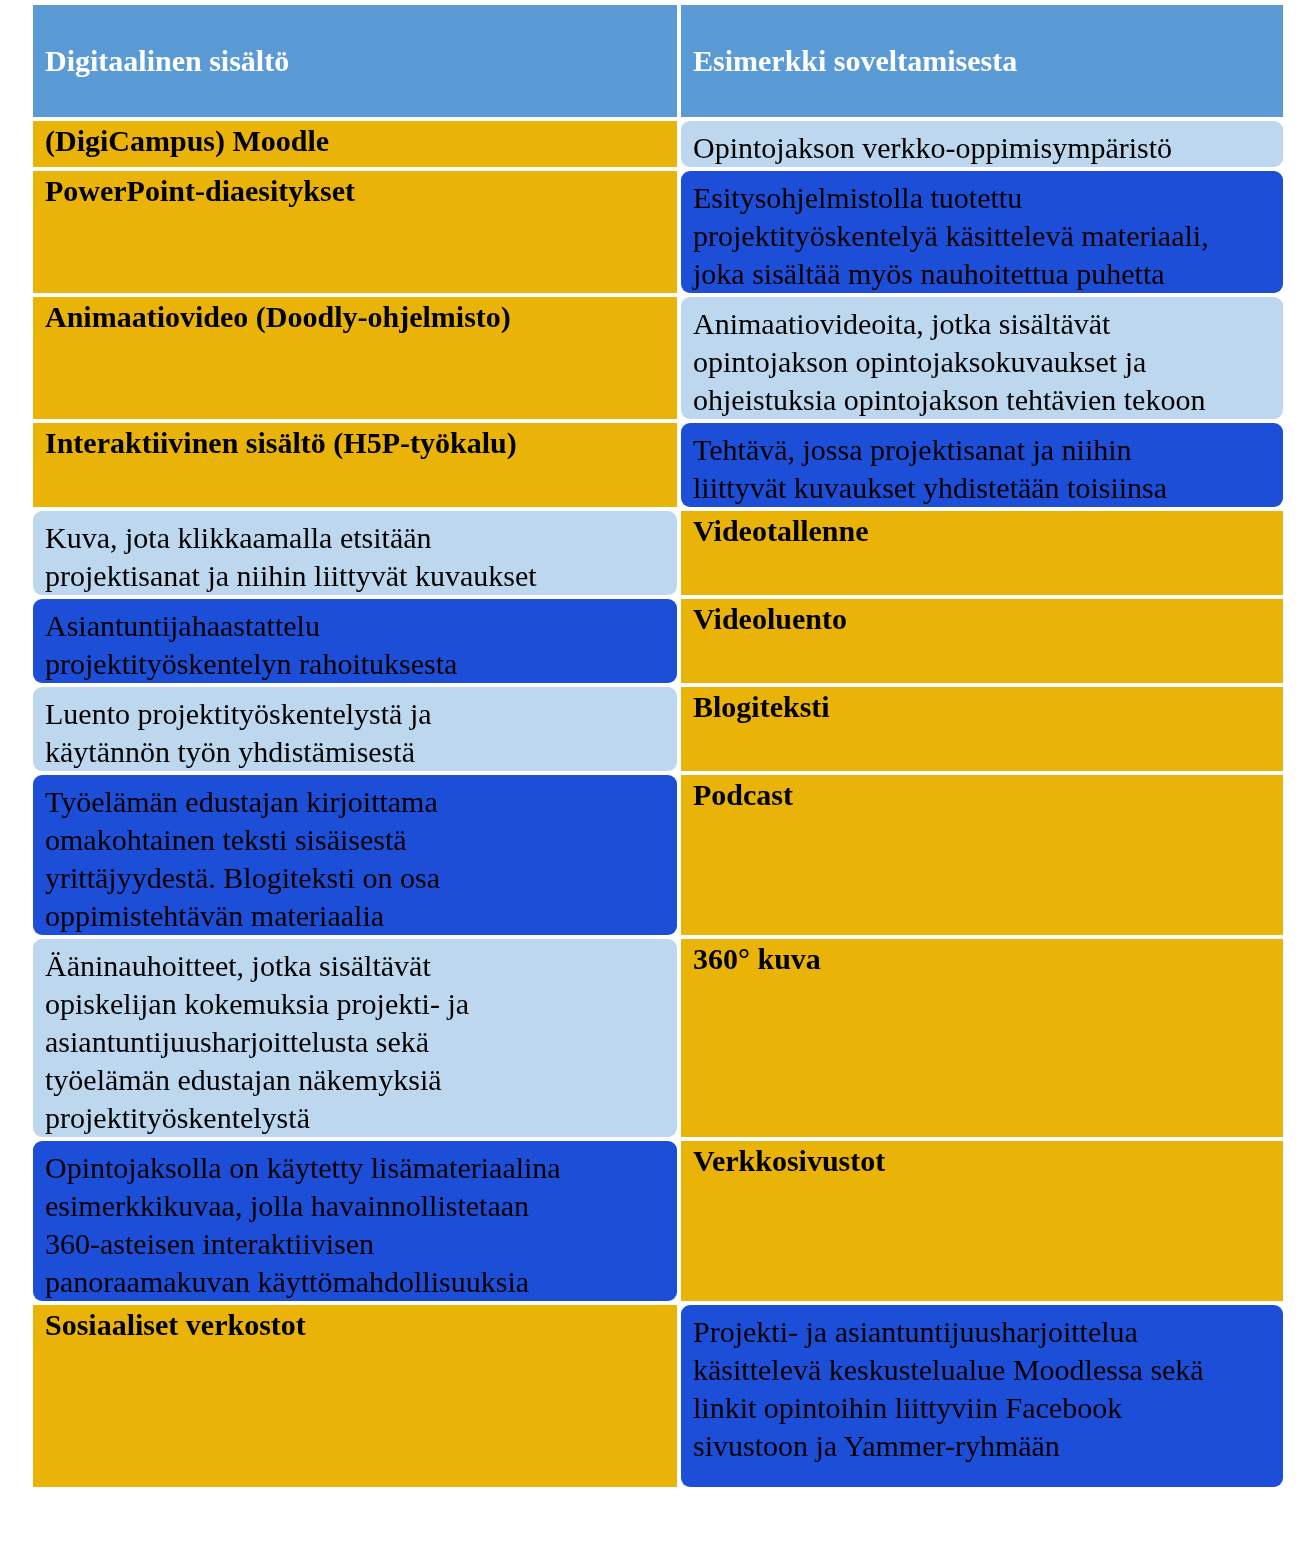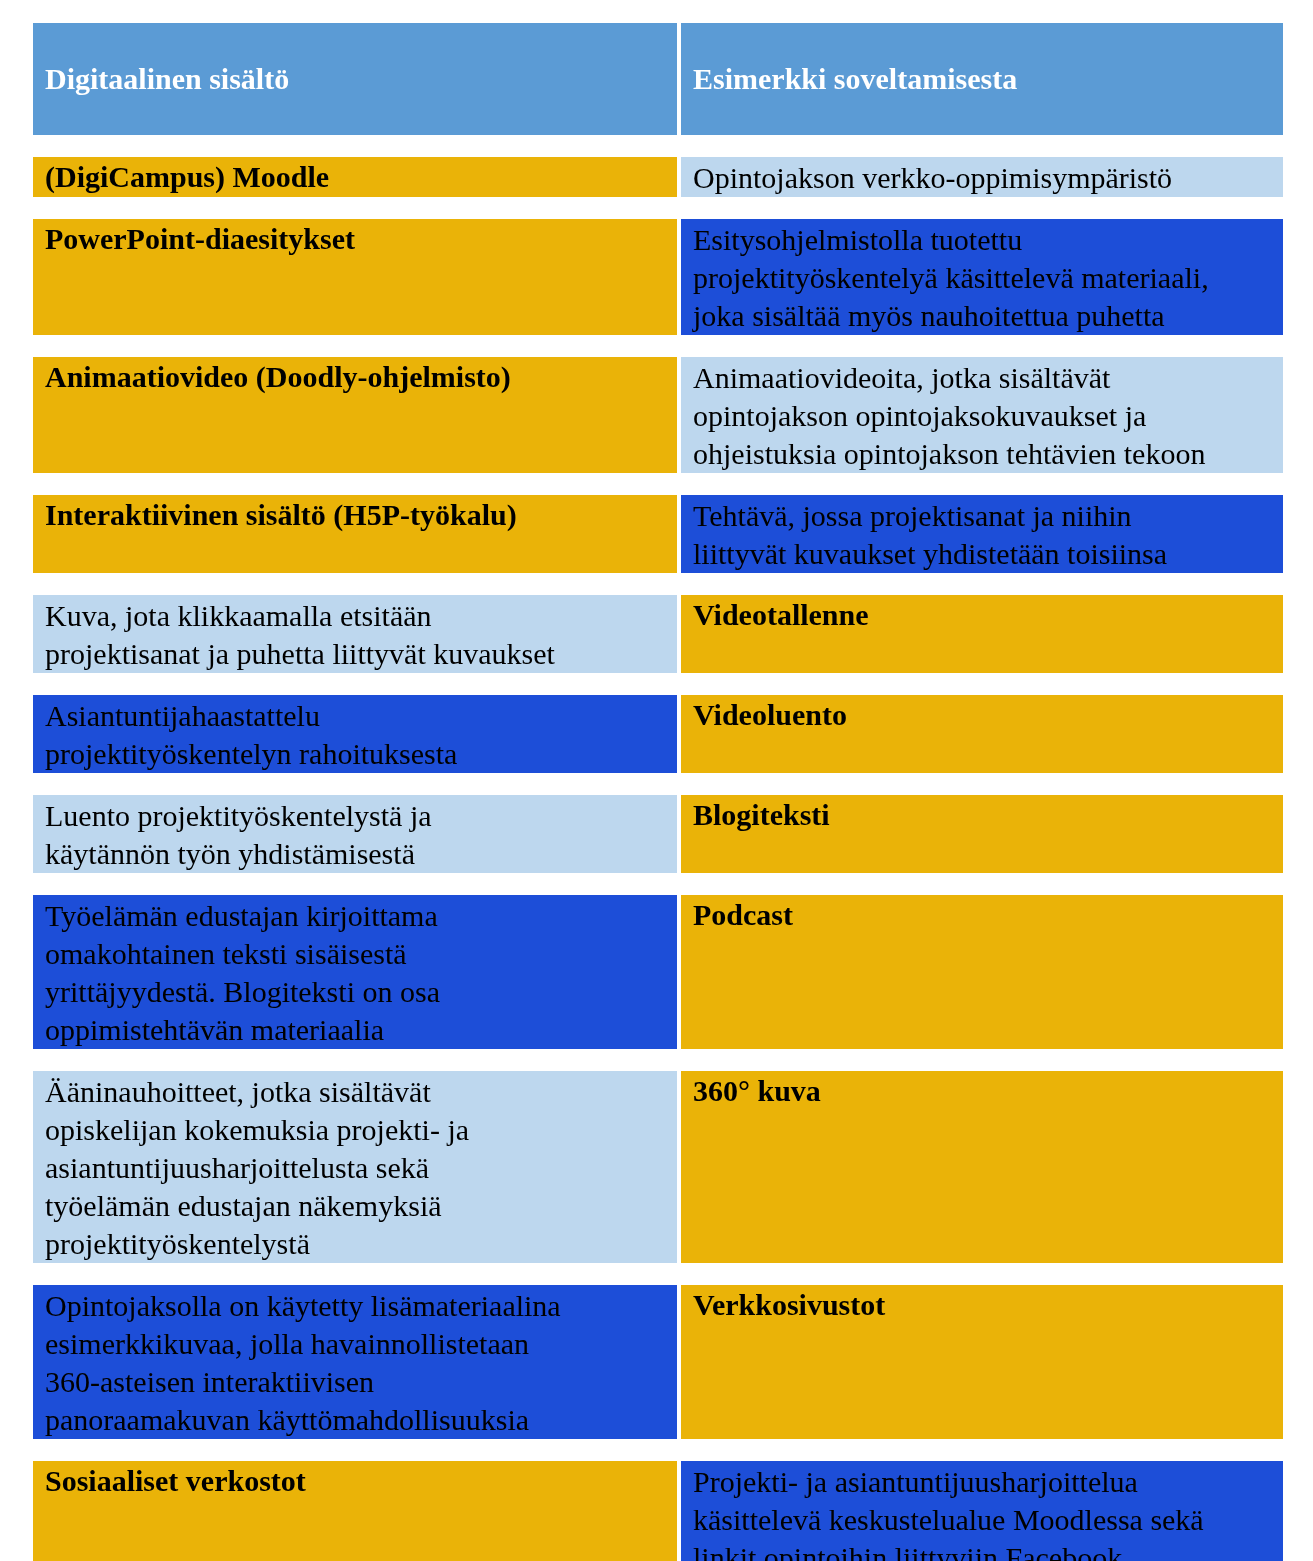--- a/index.html
+++ b/index.html
@@ -23,41 +23,41 @@
     background: #ffffff;
   }
 
   .cell {
     font-size: 30px;
     line-height: 38px;
     color: #000000;
     padding: 0 12px;
     overflow: hidden;
     white-space: pre;
-    margin-top: 18px;
   }
 
   .cell.hdr {
     background: #5b9bd5;
     color: #ffffff;
     font-weight: bold;
     height: 112px;
     display: flex;
     align-items: center;
     white-space: normal;
   }
 
   .cell.type {
     background: #eab308;
     font-weight: bold;
     padding-top: 1px;
   }
 
   .cell.example {
-    padding-top: 2px;
+    padding-top: 8px;
+    border-radius: 9px;
   }
 
   .cell.band-a { background: #bdd7ee; }
   .cell.band-b { background: #1d4ed8; }
 
   .cell.tall { min-height: 174px; }
 </style>
 </head>
 <body>
 
@@ -77,21 +77,21 @@
   <div class="cell type">Animaatiovideo (Doodly-ohjelmisto)</div>
   <div class="cell example band-a">Animaatiovideoita, jotka sisältävät
 opintojakson opintojaksokuvaukset ja
 ohjeistuksia opintojakson tehtävien tekoon</div>
 
   <div class="cell type">Interaktiivinen sisältö (H5P-työkalu)</div>
   <div class="cell example band-b">Tehtävä, jossa projektisanat ja niihin
 liittyvät kuvaukset yhdistetään toisiinsa</div>
 
   <div class="cell example band-a">Kuva, jota klikkaamalla etsitään
-projektisanat ja puhetta liittyvät kuvaukset</div>
+projektisanat ja niihin liittyvät kuvaukset</div>
 
   <div class="cell type">Videotallenne</div>
   <div class="cell example band-b">Asiantuntijahaastattelu
 projektityöskentelyn rahoituksesta</div>
 
   <div class="cell type">Videoluento</div>
   <div class="cell example band-a">Luento projektityöskentelystä ja
 käytännön työn yhdistämisestä</div>
 
   <div class="cell type">Blogiteksti</div>

